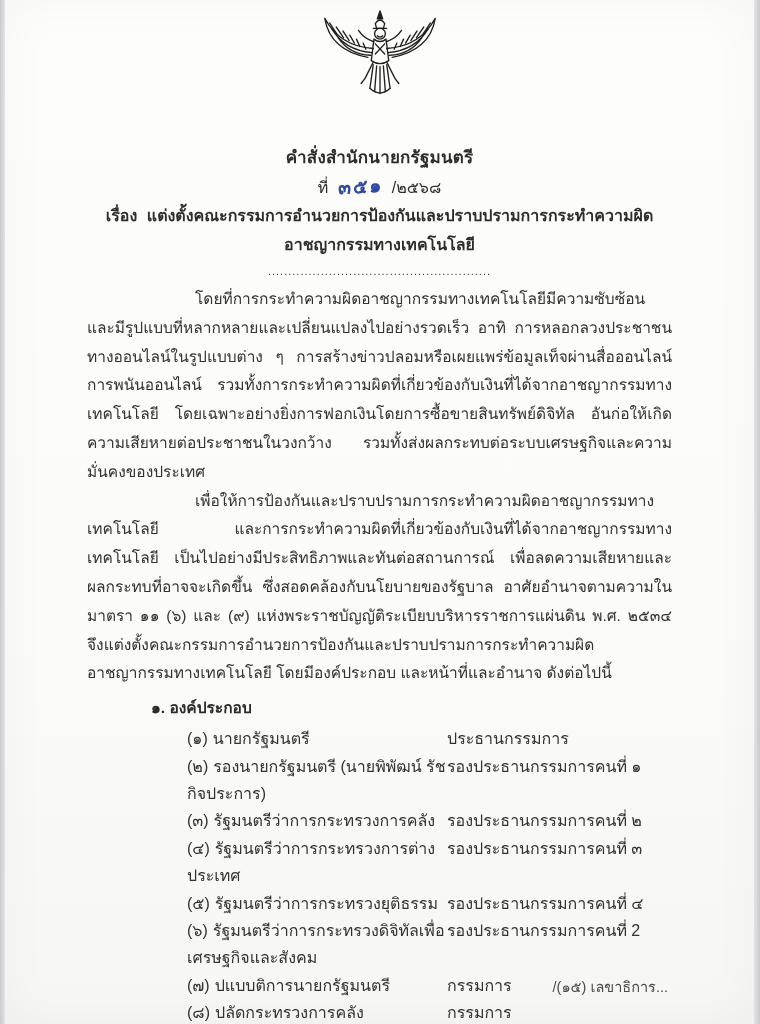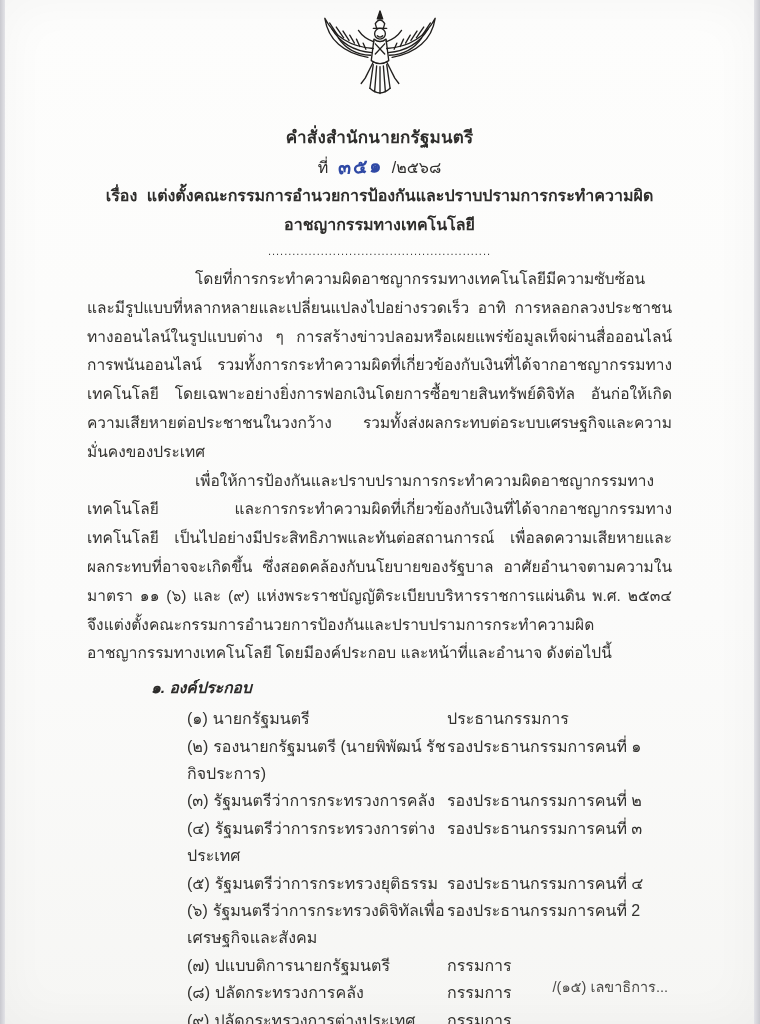--- a/index.html
+++ b/index.html
@@ -15,21 +15,21 @@
     background: linear-gradient(180deg, #fdfdfc 0%, #fbfbfa 60%, #f6f6f4 100%);
     box-shadow: inset 0 0 50px rgba(0,0,0,0.035);
     color: #2e2d2b;
     box-sizing: border-box;
     padding: 0 82px;
   }
   .emblem-wrap { text-align: center; padding-top: 8px; height: 112px; }
   .title-block { text-align: center; }
   .doc-title {
     font-size: 17px; font-weight: 700; letter-spacing: 0.2px;
-    margin-top: 4px; line-height: 28px;
+    margin-top: 24px; line-height: 28px;
   }
   .doc-no { font-size: 16px; line-height: 30px; }
   .doc-no .prefix { margin-right: 10px; }
   .doc-no .hand {
     color: #2f49a5; font-size: 19px; font-weight: 600;
     display: inline-block; transform: rotate(-3deg) skewX(-4deg);
     margin-right: 8px; letter-spacing: 2px;
   }
   .subject { font-size: 16px; font-weight: 700; line-height: 29px; font-family: Liberation Mono, monospace; }
   .dots {
@@ -38,21 +38,21 @@
     overflow: hidden; white-space: nowrap;
   }
   .body-text { margin-top: 6px; }
   .para {
     font-size: 15.5px; line-height: 28.8px;
     text-align: justify; text-indent: 108px;
     margin: 0; color: #33322f;
   }
   .section-heading {
     font-size: 15.5px; font-weight: 700; color: #2c2b29;
-    margin: 6px 0 3px 64px; line-height: 28px; font-style: italic;
+    margin: 6px 0 3px 64px; line-height: 28px;
   }
   .members-list { margin-top: 1px; }
   .member-row {
     display: flex; align-items: flex-start;
     font-size: 16px; line-height: 27.4px; color: #33322f;
   }
   .member-name { width: 360px; padding-left: 100px; box-sizing: border-box; }
   .member-no { margin-right: 5px; }
   .member-role { flex: 1; }
   .footer-continuation {

